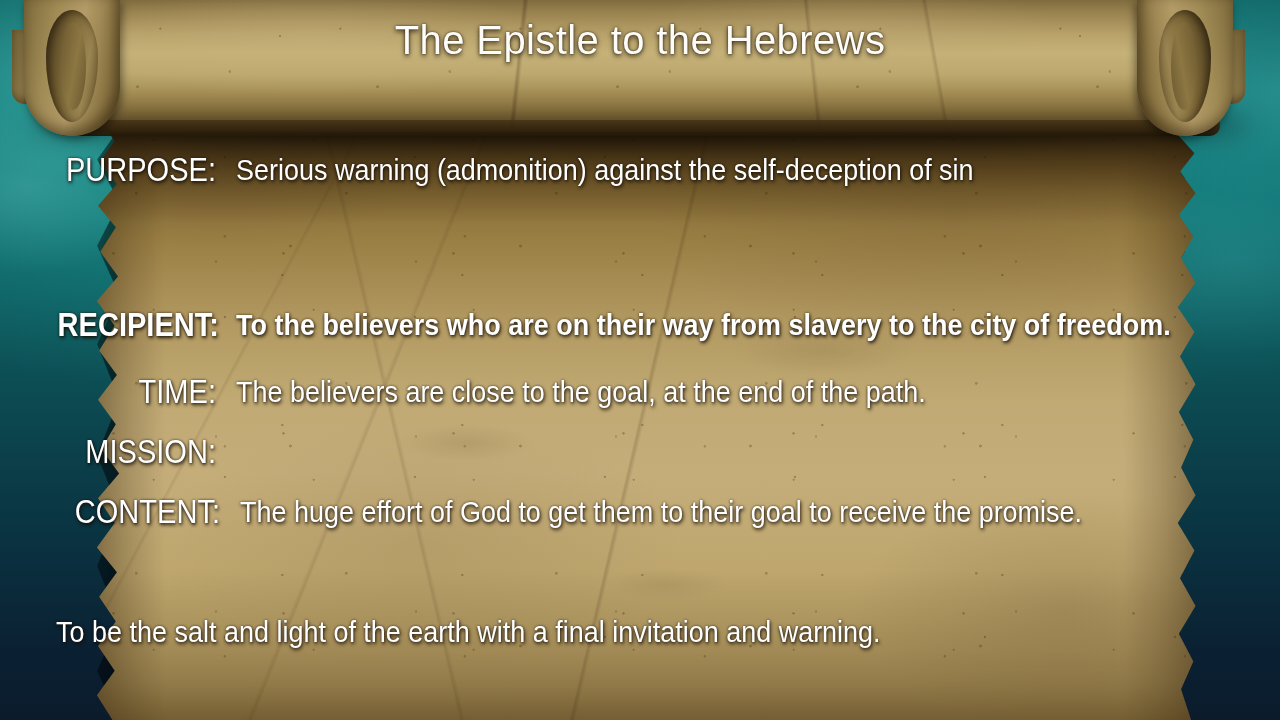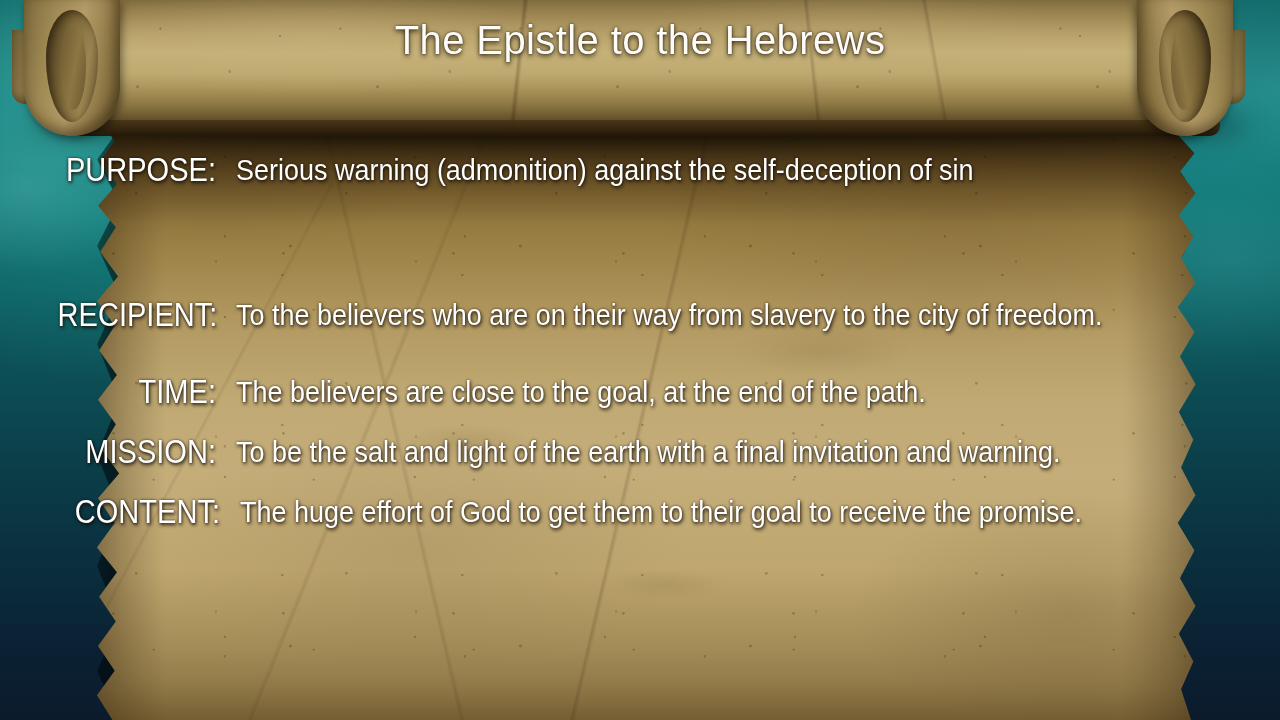--- a/index.html
+++ b/index.html
@@ -385,23 +385,23 @@
     transform: scaleX(0.93);
     transform-origin: left center;
     white-space: nowrap;
     text-shadow: 1px 2px 4px rgba(20,12,2,0.9), 0 0 3px rgba(20,12,2,0.6);
   }
   .value.two-line { white-space: normal; }
   .value .l2 { display: block; }
 
   .row-purpose   { left: 36px; top: 150px; }
   .row-goal      { left: 36px; top: 210px; }
-  .row-recipient { left: 36px; top: 295px; }
+  .row-recipient { left: 36px; top: 305px; font-weight: bold; }
   .row-time      { left: 36px; top: 372px; justify-content: center; }
-  .row-mission   { left: 36px; top: 432px; }
+  .row-mission   { left: 36px; top: 432px; flex-direction: column; }
   .row-content   { left: 40px; top: 492px; }
 
   .row-goal .label { visibility: hidden; }
 </style>
 </head>
 <body>
 
 <div id="slide">
 
   <div id="bg-clouds"></div>

